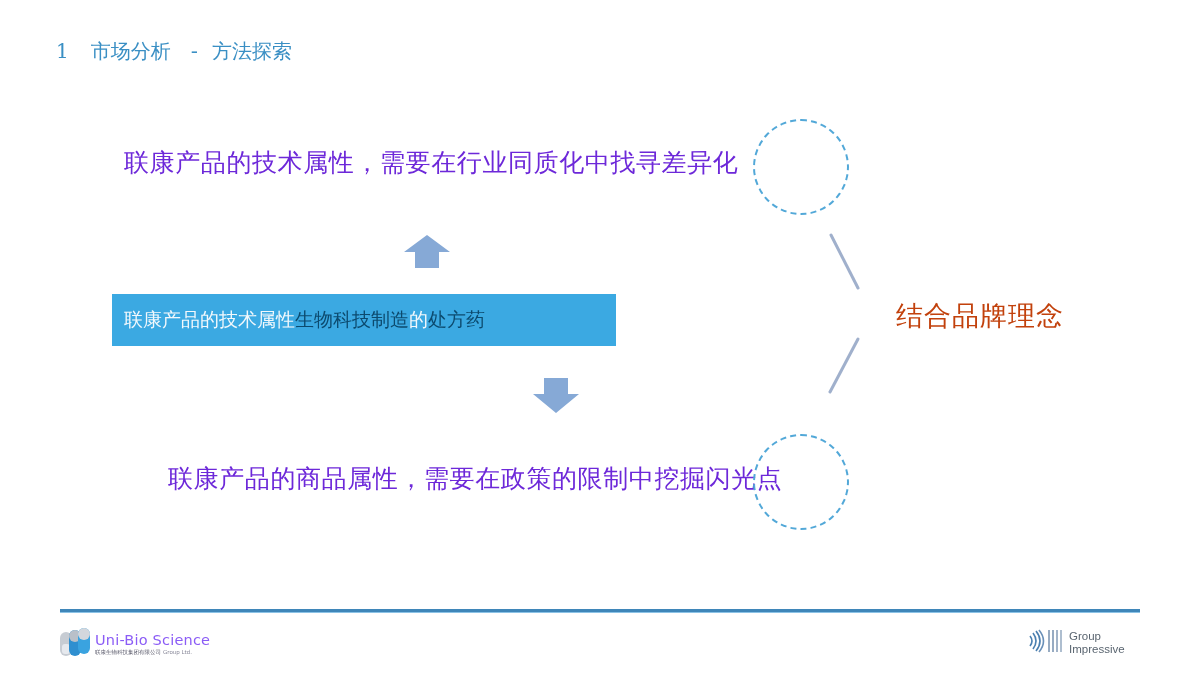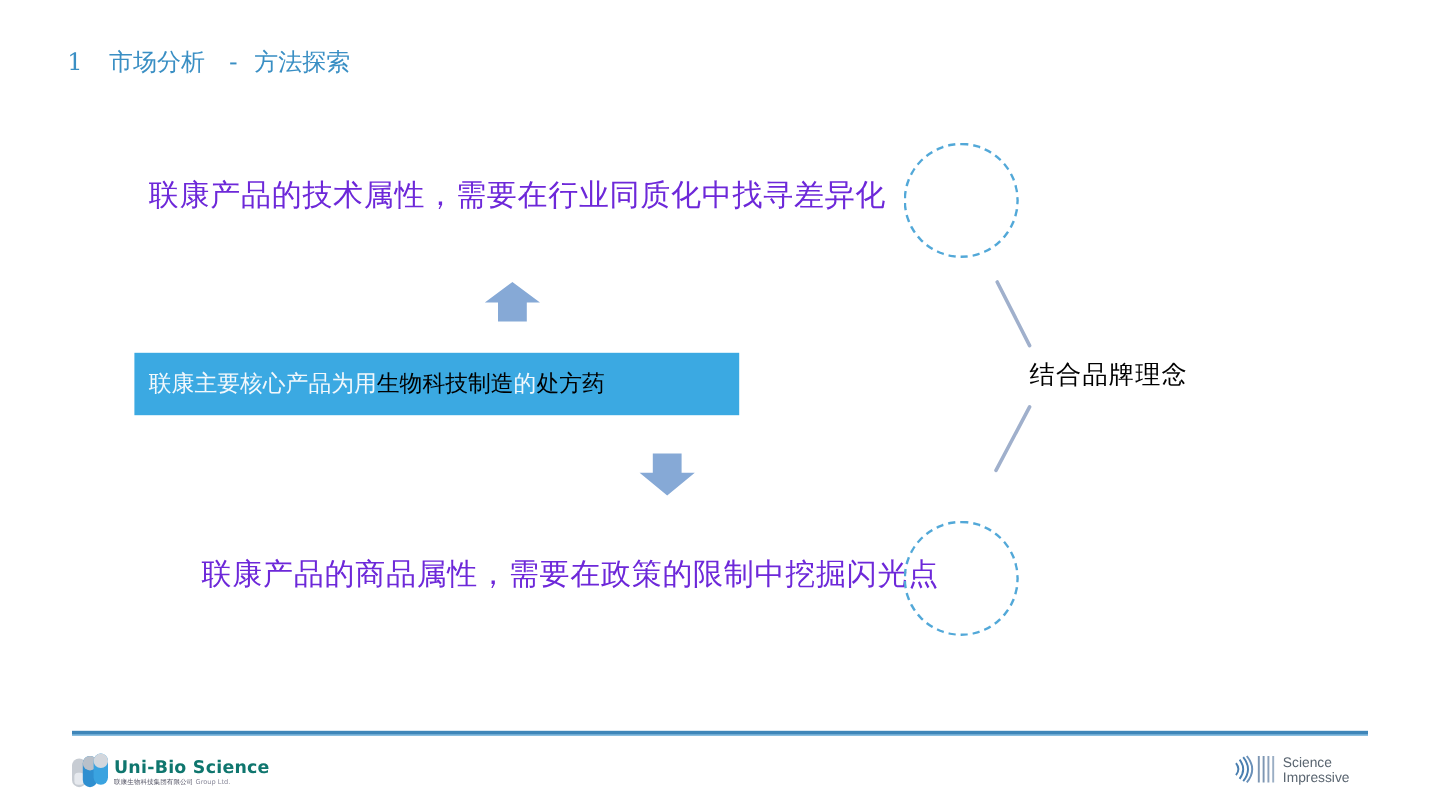--- a/index.html
+++ b/index.html
@@ -56,21 +56,21 @@
       height: 52px;
       background: #3ba9e2;
       display: flex;
       align-items: center;
       padding-left: 12px;
       box-sizing: border-box;
       font-size: 19px;
       color: #f2f8fc;
       white-space: nowrap;
     }
-    .core-box .hl { color: #000000; }
+    .core-box .hl { color: #0c4a6e; }
 
     
     .arrow svg { display: block; }
     .arrow-up { left: 403px; top: 234px; }
     .arrow-down { left: 532px; top: 377px; }
 
     
     .circle {
       width: 92px;
       height: 92px;
@@ -78,24 +78,24 @@
       border-radius: 50%;
     }
     .circle.c1 { left: 753px; top: 119px; }
     .circle.c2 { left: 753px; top: 434px; }
 
     
     .connectors { left: 820px; top: 228px; }
 
     
     .brand-label {
-      left: 858px;
+      left: 896px;
       top: 298px;
-      font-size: 21px;
-      color: #000000;
+      font-size: 27px;
+      color: #c2410c;
       letter-spacing: 1px;
       white-space: nowrap;
     }
 
     
     .footer-rule {
       left: 60px;
       top: 609px;
       width: 1080px;
       height: 3px;
@@ -108,23 +108,23 @@
       left: 58px;
       top: 626px;
       display: flex;
       align-items: center;
     }
     .company-logo .mark { margin-right: 3px; }
     .company-logo .texts { display: flex; flex-direction: column; line-height: 1; }
     .company-logo .name {
       font-family: "DejaVu Sans", "Liberation Sans", sans-serif;
       font-size: 14.5px;
-      color: #0f766e;
+      color: #8b5cf6;
       letter-spacing: 0.2px;
-      font-weight: bold;
+      font-weight: normal;
       text-align: center;
     }
     .company-logo .sub {
       font-size: 5.5px;
       color: #556;
       margin-top: 2px;
       white-space: nowrap;
     }
     .company-logo .sub .grp { color: #889; margin-left: 2px; }
 
@@ -157,21 +157,21 @@
 
 <div class="abs statement top">联康产品的技术属性，需要在行业同质化中找寻差异化</div>
 
 <div class="abs arrow arrow-up">
   <svg width="48" height="36" viewBox="0 0 48 36">
     <polygon points="24,1 47,18 36,18 36,34 12,34 12,18 1,18" fill="#86a9d6"></polygon>
   </svg>
 </div>
 
 <div class="abs core-box">
-  <span>联康主要核心产品为用</span>
+  <span>联康产品的技术属性</span>
     <span class="hl">生物科技制造</span>
     <span>的</span>
     <span class="hl">处方药</span>
 </div>
 
 <div class="abs arrow arrow-down">
   <svg width="48" height="38" viewBox="0 0 48 38">
     <polygon points="12,1 36,1 36,17 47,17 24,36 1,17 12,17" fill="#86a9d6"></polygon>
   </svg>
 </div>
@@ -216,16 +216,16 @@
       <path d="M6 5 Q12 13 6 21" stroke="#4a7fb0" stroke-width="1.6" fill="none"></path>
       <path d="M9 3 Q17 13 9 23" stroke="#4a7fb0" stroke-width="1.6" fill="none"></path>
       <path d="M12 2 Q21 13 12 24" stroke="#6a90b8" stroke-width="1.6" fill="none"></path>
       <line x1="22" y1="2" x2="22" y2="24" stroke="#7d96b3" stroke-width="1.6"></line>
       <line x1="26" y1="2" x2="26" y2="24" stroke="#7d96b3" stroke-width="1.6"></line>
       <line x1="30" y1="2" x2="30" y2="24" stroke="#8ba1bb" stroke-width="1.6"></line>
       <line x1="34" y1="2" x2="34" y2="24" stroke="#9aaec4" stroke-width="1.6"></line>
     </svg>
   </span>
   <span class="texts">
-    <span>Science</span>
+    <span>Group</span>
     <span>Impressive</span>
   </span>
 </div>
 
 </body></html>

